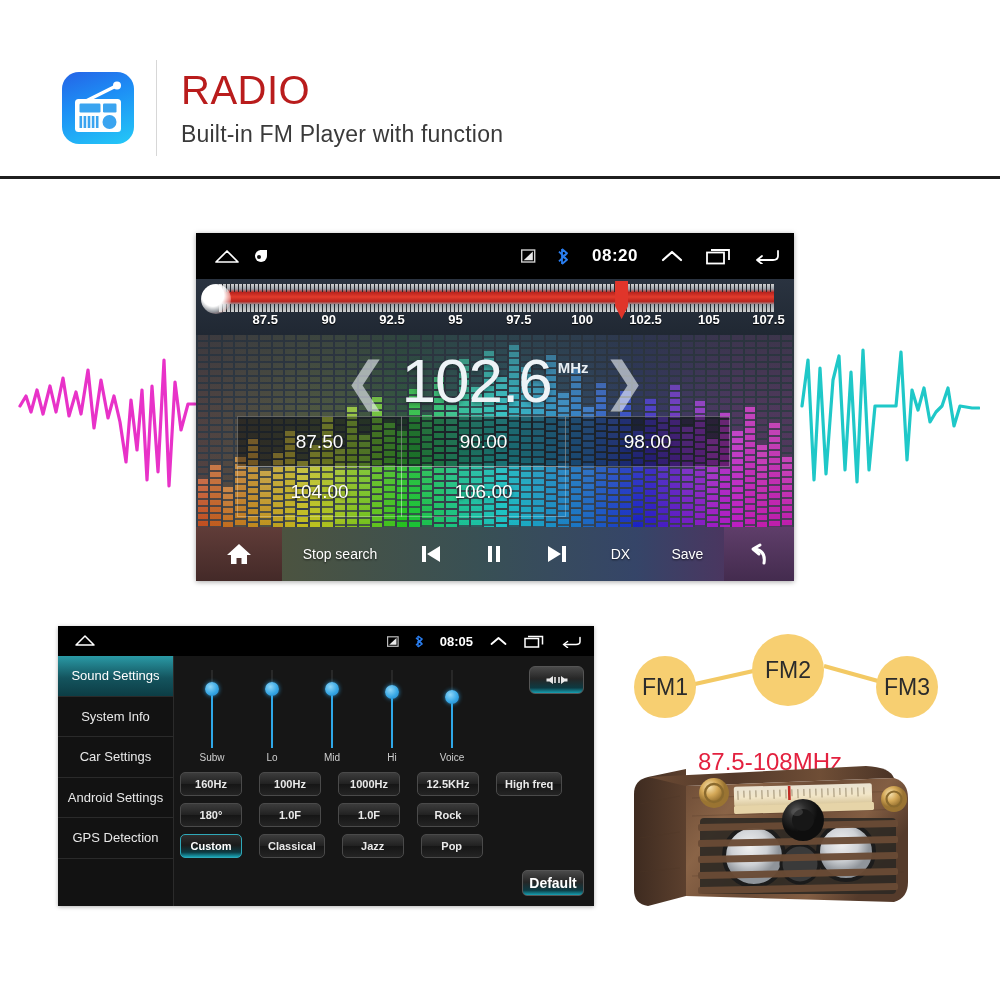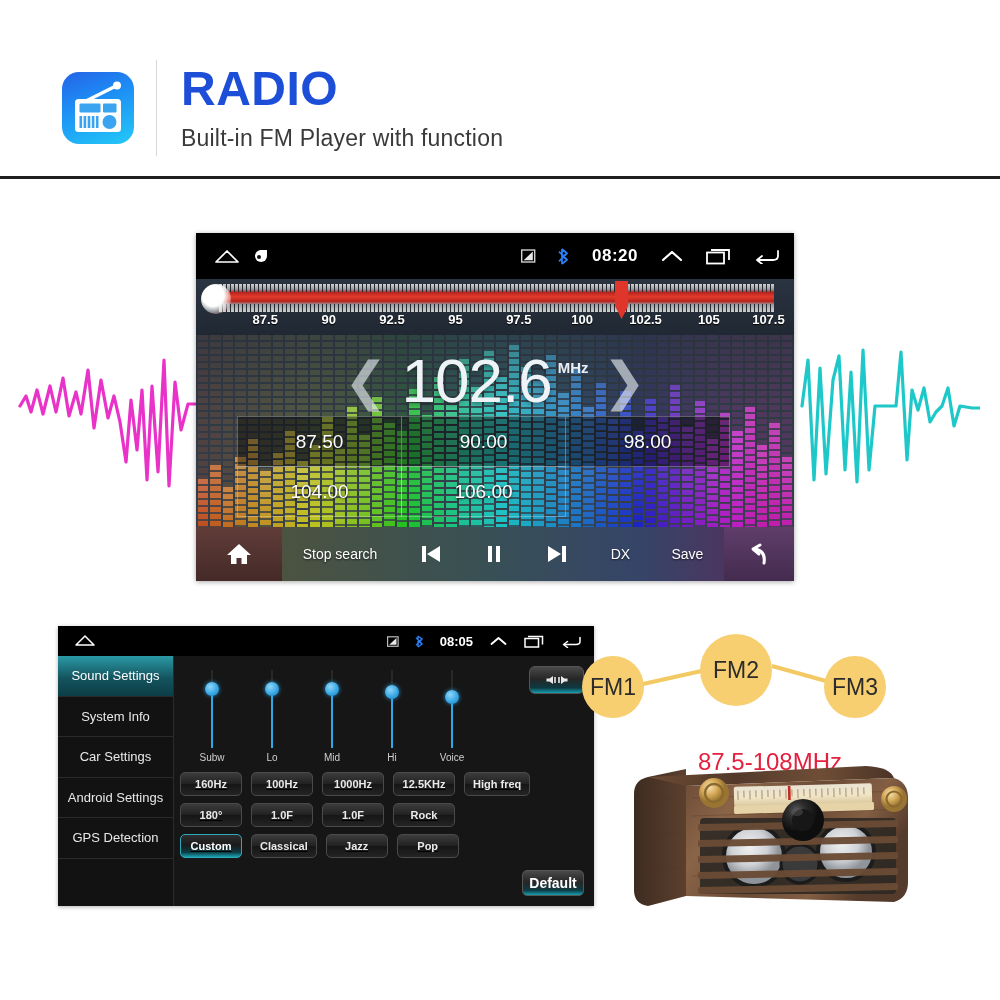--- a/index.html
+++ b/index.html
@@ -12,21 +12,21 @@
   .page { position: relative; width: 1000px; height: 1000px; background:#fff; }
 
   
   .header { position:absolute; left:0; top:0; width:1000px; height:178px; background:#fff; }
   .hdr-inner { position:absolute; left:62px; top:60px; display:flex; align-items:center; }
   .app-icon { width:72px; height:72px; border-radius:17px;
     background:linear-gradient(160deg,#2563e6 0%,#1d8ef5 40%,#24c9f7 100%);
     position:relative; overflow:hidden; flex:none; }
   .hdr-div { width:1px; height:96px; background:#d7d7d7; margin-left:22px; margin-right:24px; align-self:center; }
   .hdr-text { display:flex; flex-direction:column; justify-content:center; }
-  .hdr-title { font-size:48px; color:#1d4ed8; letter-spacing:.5px; line-height:1.05; font-weight:700; }
+  .hdr-title { font-size:40px; color:#b91c1c; letter-spacing:.5px; line-height:1.05; font-weight:400; }
   .hdr-sub { font-size:23px; color:#3a3a3a; margin-top:10px; font-weight:400; letter-spacing:.2px; }
   .hdr-rule { position:absolute; left:0; top:176px; width:1000px; height:3px; background:#1f1f1f; }
 
   
   .radio-unit { position:absolute; left:196px; top:233px; width:598px; height:348px;
     background:#1a2028; box-shadow:0 1px 5px rgba(0,0,0,.35); overflow:hidden; }
 
   .statusbar { position:absolute; left:0; top:0; width:598px; height:46px; background:#000; }
   .sb-left { position:absolute; left:18px; top:0; height:46px; display:flex; align-items:center; gap:14px; }
   .sb-right { position:absolute; right:14px; top:0; height:46px; display:flex; align-items:center; gap:22px; }
@@ -109,37 +109,37 @@
   .sliders { position:absolute; left:8px; top:14px; width:300px; height:96px; display:flex; }
   .slot { flex:1; position:relative; display:flex; flex-direction:column; align-items:center; }
   .strack { position:absolute; top:0; left:50%; width:1px; height:78px; background:#3a3a3a; transform:translateX(-50%); }
   .sfill { position:absolute; left:50%; width:2px; background:#2fa8e8; transform:translateX(-50%); }
   .sknob { position:absolute; left:50%; width:14px; height:14px; border-radius:50%;
     background:radial-gradient(circle at 38% 34%,#8fd6f7 0%,#38a8e6 55%,#1d7ec0 100%);
     transform:translateX(-50%); box-shadow:0 0 4px rgba(47,168,232,.8); }
   .slabel { position:absolute; top:82px; font-size:10px; color:#cfcfcf; }
 
   .btnrows { position:absolute; left:6px; top:116px; width:408px; }
-  .brow { display:flex; gap:9px; margin-bottom:7px; height:24px;text-decoration:underline; }
+  .brow { display:flex; gap:17px; margin-bottom:7px; height:24px; }
   .sbtn { min-width:62px; height:24px; padding:0 8px; border-radius:5px;
     background:linear-gradient(180deg,#3c3c3c 0%,#222 48%,#161616 52%,#242424 100%);
     border:1px solid #4a4a4a; color:#eaeaea; font-size:11px;
     display:flex; align-items:center; justify-content:center; font-weight:bold; }
   .sbtn.on { background:linear-gradient(180deg,#2e2e2e 0%,#1b1b1b 46%,#0d3a42 78%,#18a2b4 100%);
     border-color:#2fa8b8; color:#fff;text-align:right; }
   .balbtn { position:absolute; right:10px; top:10px; width:55px; height:28px; border-radius:6px;
     background:linear-gradient(180deg,#4a4a4a 0%,#262626 46%,#0d3a42 80%,#16a0b2 100%);
     border:1px solid #555; display:flex; align-items:center; justify-content:center; }
   .defbtn { position:absolute; right:10px; bottom:10px; width:62px; height:26px; border-radius:5px;
     background:linear-gradient(180deg,#4a4a4a 0%,#262626 46%,#0d3a42 80%,#16a0b2 100%);
     border:1px solid #555; color:#fff; font-size:14px; font-weight:bold;
     display:flex; align-items:center; justify-content:center; }
 
   
-  .fm-wrap { position:absolute; left:572px; top:628px; width:340px; height:120px;text-align:center; }
+  .fm-wrap { position:absolute; left:624px; top:628px; width:340px; height:120px;text-align:center; }
   .fmc { position:absolute; border-radius:50%; background:#f7cf71;
     display:flex; align-items:center; justify-content:center; color:#2b2b2b; font-size:23px; }
   .fm-range { position:absolute; left:600px; top:748px; width:340px; text-align:center;
     color:#e3213f; font-size:24px; }
 
   
   .retro { position:absolute; left:628px; top:764px; width:288px; height:152px; }
 </style>
 </head>
 <body>

